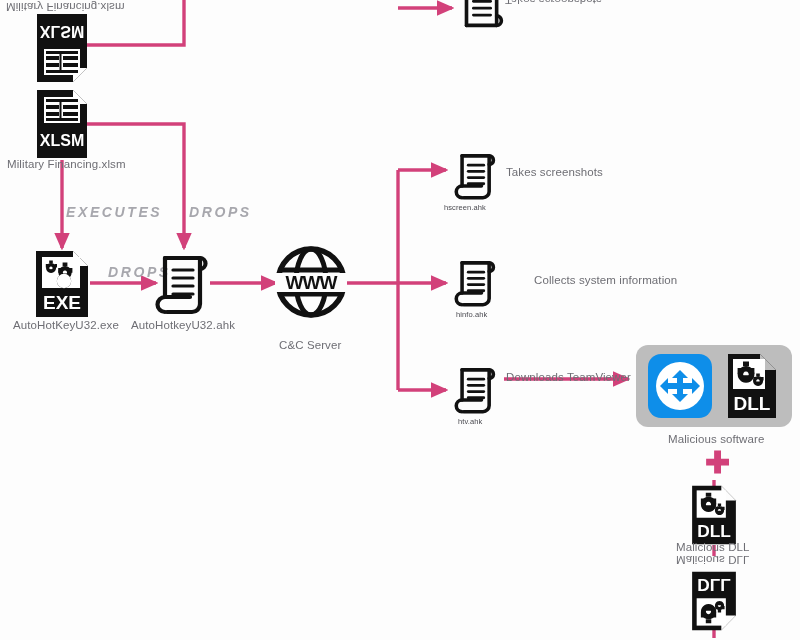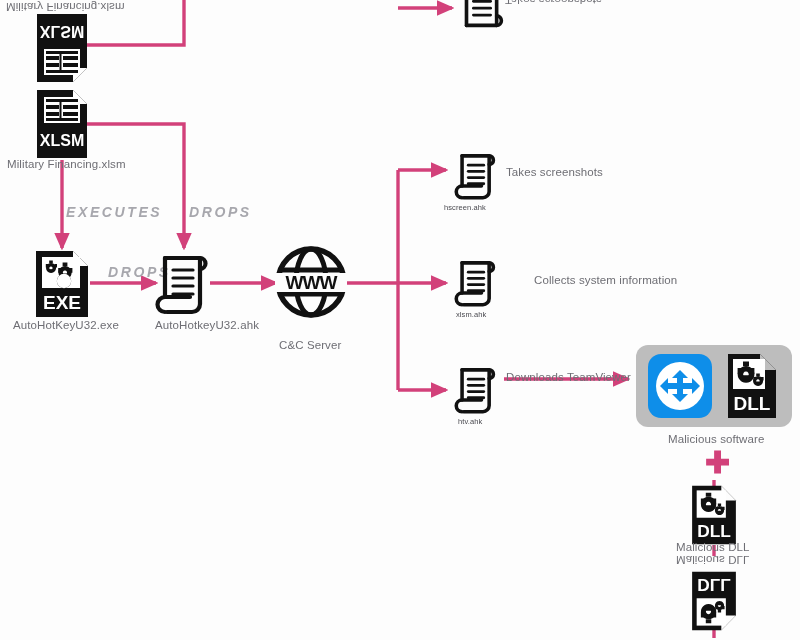--- a/index.html
+++ b/index.html
@@ -149,21 +149,21 @@
       <path d="M13,10 V49"></path>
     </g>
     <g stroke="#111" stroke-width="3.2" stroke-linecap="round">
       <path d="M21,22 H41"></path>
       <path d="M21,30 H41"></path>
       <path d="M21,38 H41"></path>
       <path d="M21,46 H41"></path>
     </g>
   </svg>
 </div>
-<div class="lbl" style="left:131px;top:319px;margin-left:24px;">AutoHotkeyU32.ahk</div>
+<div class="lbl" style="left:131px;top:319px;">AutoHotkeyU32.ahk</div>
 
 <div class="svgwrap" style="left:275px;top:246px;">
   <svg width="72" height="72" viewBox="0 0 72 72">
     <circle cx="36" cy="36" r="33" fill="none" stroke="#111" stroke-width="5.5"></circle>
     <ellipse cx="36" cy="36" rx="15" ry="33" fill="none" stroke="#111" stroke-width="5"></ellipse>
     <path d="M6,24 H66 M6,48 H66" stroke="#111" stroke-width="5"></path>
     <rect x="0" y="27" width="72" height="19" fill="#fdfdfd"></rect>
     <text x="36" y="43" font-family="Liberation Sans, sans-serif" font-size="19" font-weight="bold" fill="#111" text-anchor="middle" letter-spacing="-1">WWW</text>
   </svg>
 </div>
@@ -215,21 +215,21 @@
       <path d="M13,10 V49"></path>
     </g>
     <g stroke="#111" stroke-width="3.6" stroke-linecap="round">
       <path d="M21,22 H41"></path>
         <path d="M21,30 H41"></path>
       <path d="M21,38 H41"></path>
         <path d="M21,46 H41"></path>
     </g>
   </svg>
 </div>
-<div class="lbl small" style="left:456px;top:310px;">xlsm.ahk</div>
+<div class="lbl small" style="left:456px;top:310px;">hinfo.ahk</div>
 <div class="lbl desc" style="left:506px;top:274px;margin-left:28px;">Collects system information</div>
 
 <div class="svgwrap" style="left:452px;top:362px;">
   <svg width="48" height="56" viewBox="0 0 62 72">
     <g fill="none" stroke="#111" stroke-width="4.6" stroke-linejoin="round" stroke-linecap="round">
       <path d="M13,10 H48 V56 a8,8 0 0,1 -8,8 H15"></path>
       <path d="M48,10 a5.5,5.5 0 0,1 5.5,5.5 a5.5,5.5 0 0,1 -5.5,5.5"></path>
       <path d="M13,64 a7.5,7.5 0 0,1 0,-15 H38"></path>
       <path d="M13,10 V49"></path>
     </g>

